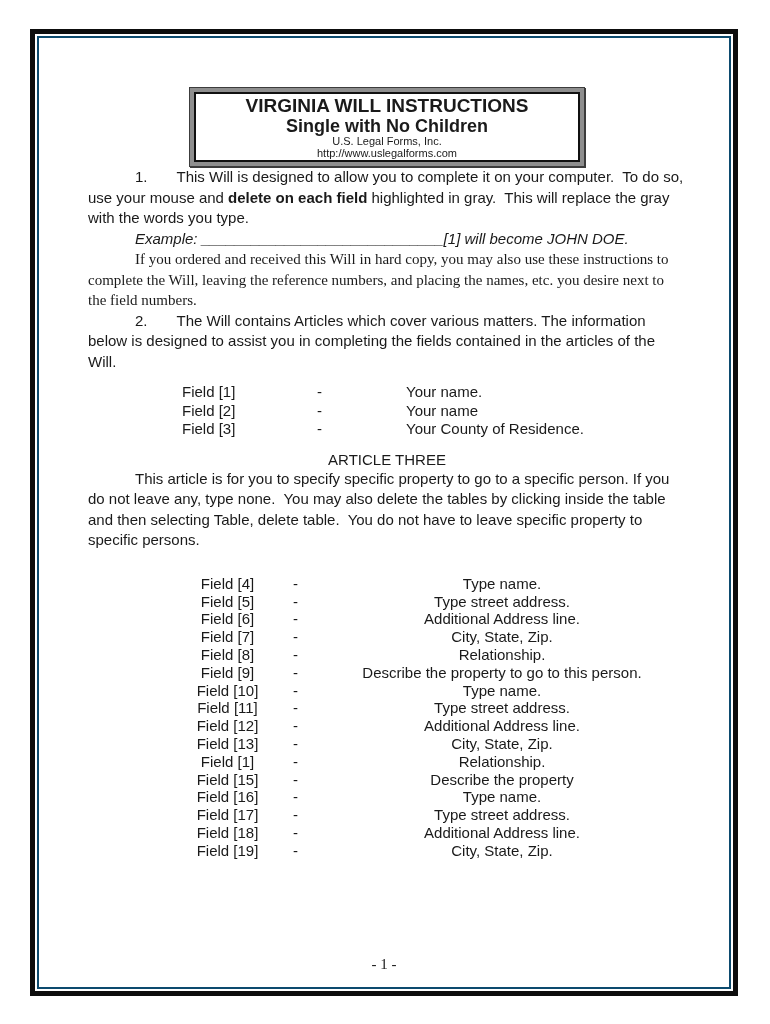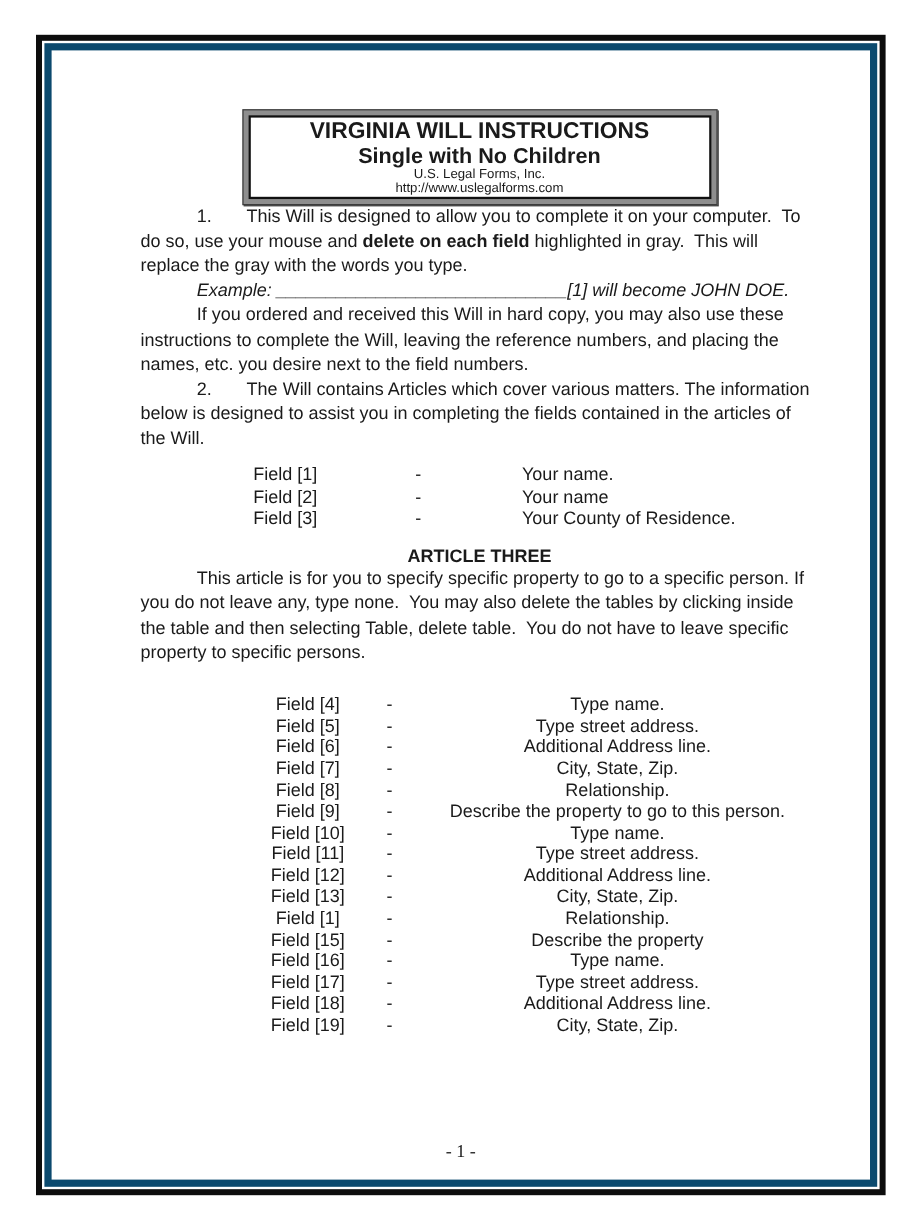--- a/index.html
+++ b/index.html
@@ -6,21 +6,21 @@
   body{
     width:770px;height:1024px;background:#ffffff;position:relative;
     font-family:"Liberation Sans","DejaVu Sans",sans-serif;
     color:#1a1a1a;-webkit-font-smoothing:antialiased;
   }
   .page{
     position:absolute;left:30px;top:29px;width:708px;height:967px;
     box-sizing:border-box;border:5px solid #0d0d0d;background:#ffffff;
   }
   .page-inner{
-    position:absolute;inset:2px;border:6px solid #0c4a6e;padding-left:25px;
+    position:absolute;inset:2px;border:2px solid #0c4a6e;
   }
   .content{
     box-sizing:border-box;width:100%;height:100%;
     padding:0 43px 0 49px;font-size:15px;
   }
   .header-box{
     width:396px;margin:49px auto 0;box-sizing:border-box;
     background:#8e8e8e;border:1px solid #3c3c3c;padding:4px;
     box-shadow:1px 1px 0 #3c3c3c;
   }
@@ -30,31 +30,31 @@
   }
   .doc-title{font-size:19px;font-weight:bold;line-height:20px;}
   .doc-subtitle{font-size:18px;font-weight:bold;line-height:20px;text-align:center;}
   .doc-org,.doc-url{font-size:11px;font-weight:normal;line-height:11.5px;}
   p.para{margin:0;line-height:20.5px;white-space:pre-wrap;}
   .indent{text-indent:47px;}
   .pnum{padding-left:47px;}
   .tabgap{display:inline-block;width:29px;}
   .mt-para1{margin-top:22px;}
   .mt-example{margin-top:7px;font-style:italic;}
-  .mt-hardcopy{margin-top:18px;}
+  .mt-hardcopy{margin-top:18px;font-family:Liberation Serif, serif;}
   .mt-para2{margin-top:12px;}
   .mt-fields1{margin-top:11px;}
   .mt-article-h{margin-top:11px;}
   .mt-article-p{margin-top:19px;}
   .mt-fields2{margin-top:24px;text-align:center;}
   .field-list{margin-left:94px;}
   .field-row{display:grid;grid-template-columns:91px 45px 1fr;}
   .fl1 .field-row{line-height:18.6px;gap:44px;}
   .fl2 .field-row{line-height:17.8px;}
-  .article-heading{text-align:center;font-weight:bold;font-size:15px;line-height:19px;}
+  .article-heading{text-align:center;font-weight:normal;font-size:15px;line-height:19px;}
   .footer{
     position:absolute;left:0;right:0;bottom:13px;text-align:center;
     font-family:"Liberation Serif","DejaVu Serif",serif;font-size:15px;line-height:19px;
   }
 </style>
 </head>
 <body>
 
 <div class="page">
   <div class="page-inner">

